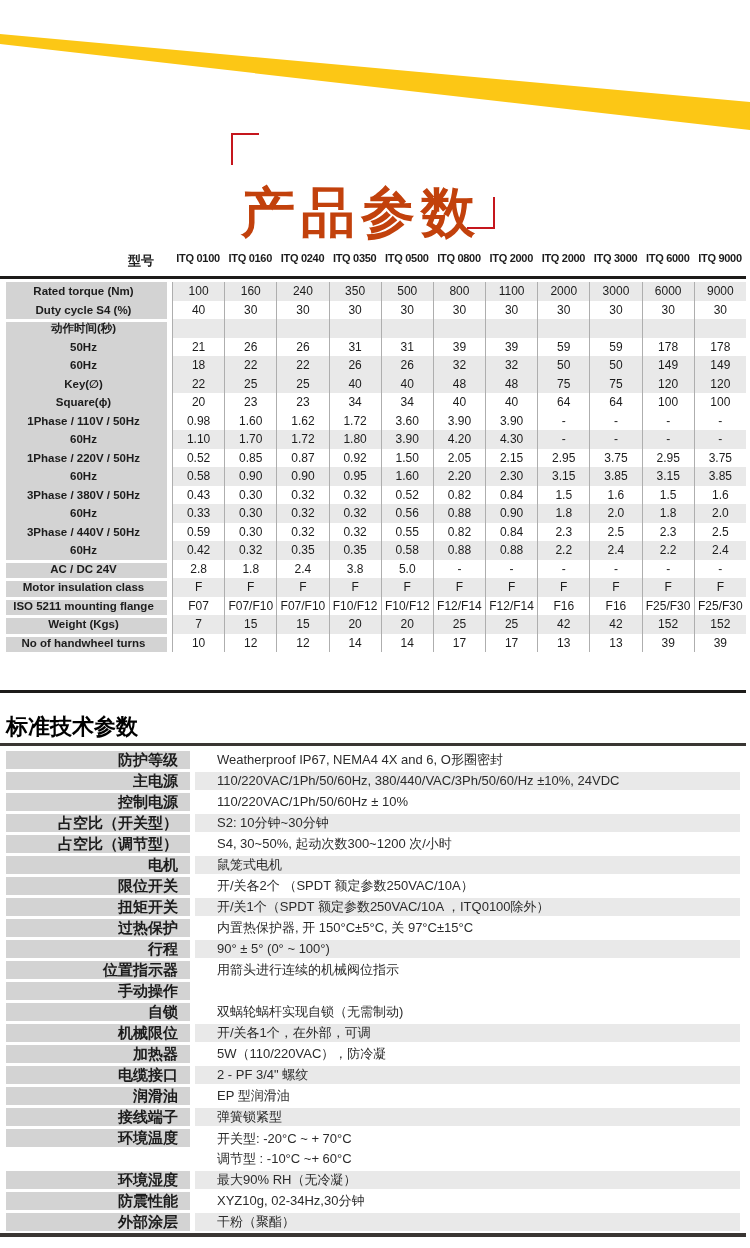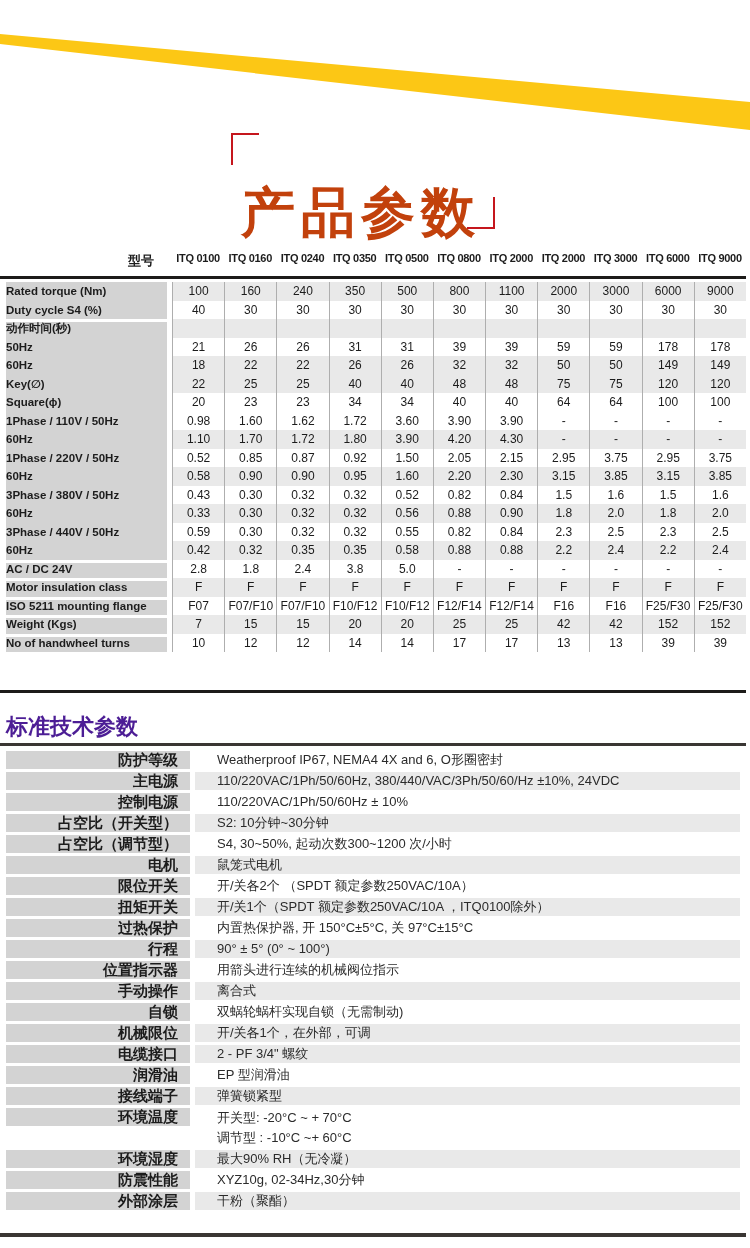--- a/index.html
+++ b/index.html
@@ -28,29 +28,29 @@
   .spec-header .hlabel{width:166px;box-sizing:border-box;text-align:right;padding-right:18px;
                        font-size:13px;font-weight:700;}
   .spec-header .hcell{flex:1;text-align:center;font-size:11px;font-weight:700;white-space:nowrap;
                       letter-spacing:-0.3px;}
 
   
   table.spec{position:absolute;top:282px;left:6px;width:740px;border-collapse:separate;border-spacing:0;
              table-layout:fixed;}
   table.spec col.lab{width:166px;}
   table.spec tr{height:18.5px;}
-  table.spec th{background:var(--labelgray);text-align:left;padding:0 6px 0 0;font-size:11.5px;
+  table.spec th{background:var(--labelgray);text-align:center;padding:0 6px 0 0;font-size:11.5px;
                 font-weight:700;border-right:5px solid #fff;white-space:nowrap;overflow:hidden;}
   table.spec tr.sect th{box-shadow:inset 0 3px 0 #fff;}
   table.spec td{padding:0;text-align:center;font-size:12px;border-left:1px solid #aeaeae;
                 white-space:nowrap;overflow:hidden;}
   table.spec tr.gray td{background:var(--rowgray);}
 
   
-  .section-title{position:absolute;top:712px;left:6px;margin:0;font-size:22px;font-weight:700;color:#4c1d95;}
+  .section-title{position:absolute;top:712px;left:6px;margin:0;font-size:22px;font-weight:700;color:#000000;}
 
   
   .tech{position:absolute;top:751px;left:6px;width:734px;}
   .trow{display:flex;margin-bottom:3px;}
   .tlabel{width:184px;box-sizing:border-box;background:var(--labelgray);text-align:right;
           padding-right:12px;font-size:15px;font-weight:700;height:18px;line-height:18px;
           white-space:nowrap;}
   .tvalue{flex:1;margin-left:5px;padding-left:22px;font-size:13px;height:18px;line-height:18px;
           color:#2b2b2b;white-space:nowrap;}
   .trow.shaded .tvalue{background:var(--rowgray);}
@@ -433,29 +433,32 @@
       <div class="trow shaded">
         <div class="tlabel">行程</div>
         <div class="tvalue">90° ±  5° (0° ~ 100°)</div>
       </div>
       <div class="trow">
         <div class="tlabel">位置指示器</div>
         <div class="tvalue">用箭头进行连续的机械阀位指示</div>
       </div>
       <div class="trow shaded">
         <div class="tlabel">手动操作</div>
-        <div class="tvalue">离合式</div>
       </div>
       <div class="trow">
         <div class="tlabel">自锁</div>
         <div class="tvalue">双蜗轮蜗杆实现自锁（无需制动)</div>
       </div>
       <div class="trow shaded">
         <div class="tlabel">机械限位</div>
         <div class="tvalue">开/关各1个，在外部，可调</div>
+      </div>
+      <div class="trow">
+        <div class="tlabel">加热器</div>
+        <div class="tvalue">5W（110/220VAC），防冷凝</div>
       </div>
       <div class="trow shaded">
         <div class="tlabel">电缆接口</div>
         <div class="tvalue">2 - PF 3/4" 螺纹</div>
       </div>
       <div class="trow">
         <div class="tlabel">润滑油</div>
         <div class="tvalue">EP 型润滑油</div>
       </div>
       <div class="trow shaded">

